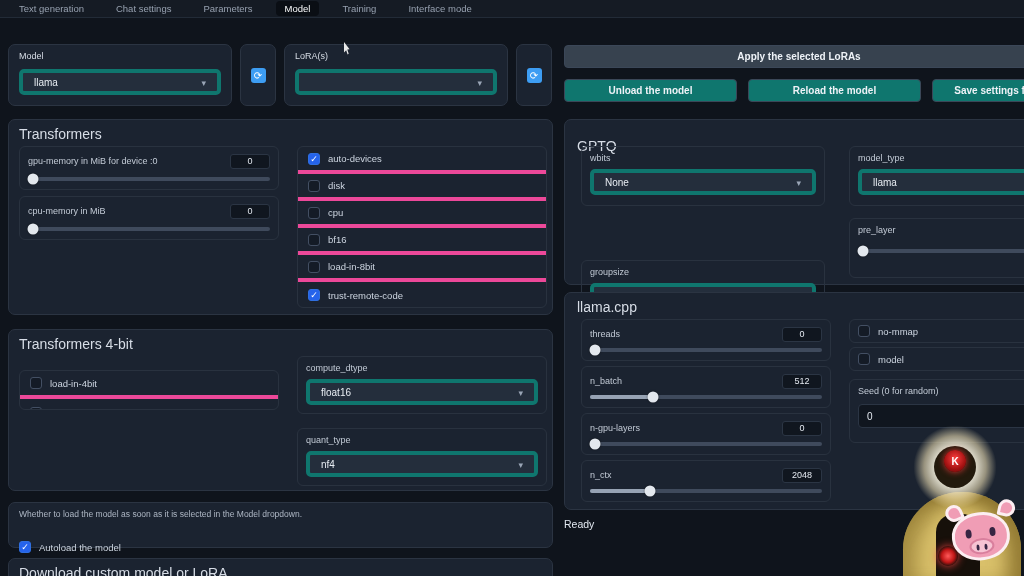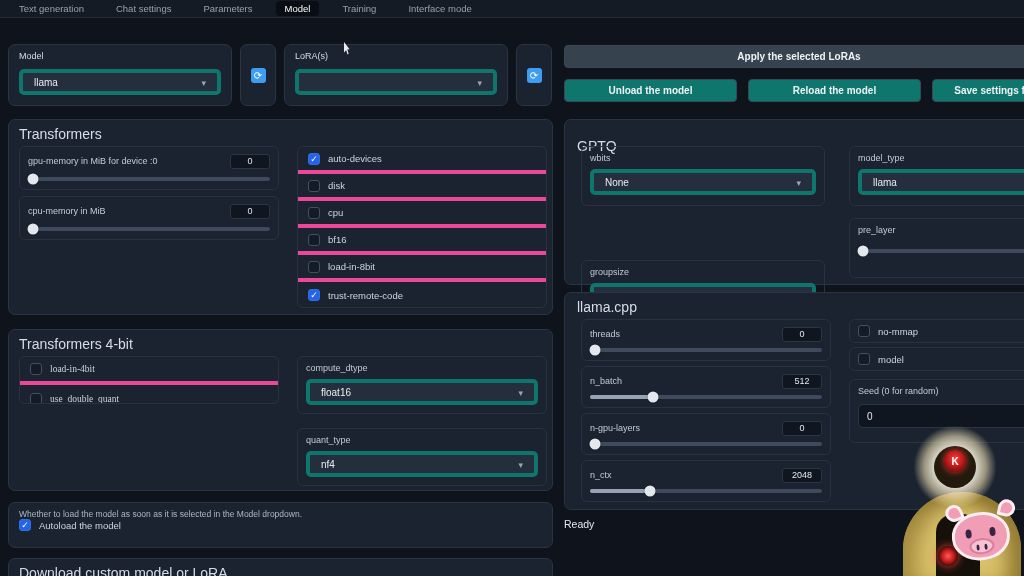--- a/index.html
+++ b/index.html
@@ -157,21 +157,21 @@
       <div class="cbrow" style="height:26px;">
         <span class="cb" data-checked="true"></span>
         <span>trust-remote-code</span>
       </div>
     </div>
   </div>
 
   <div class="card" style="left:8px;top:329px;width:545px;height:162px;">
     <div class="card-title">Transformers 4-bit</div>
 
-    <div class="cbbox" style="left:10px;top:26px;width:260px;height:48px;font-family:Liberation Serif, serif;">
+    <div class="cbbox" style="left:10px;top:40px;width:260px;height:40px;">
       <div class="cbrow" style="height:28px;">
         <span class="cb" data-checked="false"></span>
         <span>load-in-4bit</span>
       </div>
       <div class="cbrow" style="height:27px;">
         <span class="cb" data-checked="false"></span>
         <span>use_double_quant</span>
       </div>
     </div>
 
@@ -187,21 +187,21 @@
       <div class="lbl">quant_type</div>
       <div class="dd" style="margin-top:6px;">
         <span>nf4</span>
         <span class="caret"></span>
       </div>
     </div>
   </div>
 
   <div class="card" style="left:8px;top:502px;width:545px;height:46px;">
     <div style="position:absolute;left:10px;top:6px;font-size:8.5px;color:#aeb7c4;">Whether to load the model as soon as it is selected in the Model dropdown.</div>
-    <div class="cbrow" style="position:absolute;left:10px;top:16px;">
+    <div class="cbrow" style="position:absolute;left:10px;top:38px;">
       <span class="cb" data-checked="true"></span>
       <span>Autoload the model</span>
     </div>
   </div>
 
   <div class="card" style="left:8px;top:558px;width:545px;height:40px;">
     <div class="card-title">Download custom model or LoRA</div>
   </div>
 
   <div class="card" style="left:564px;top:119px;width:470px;height:166px;">

